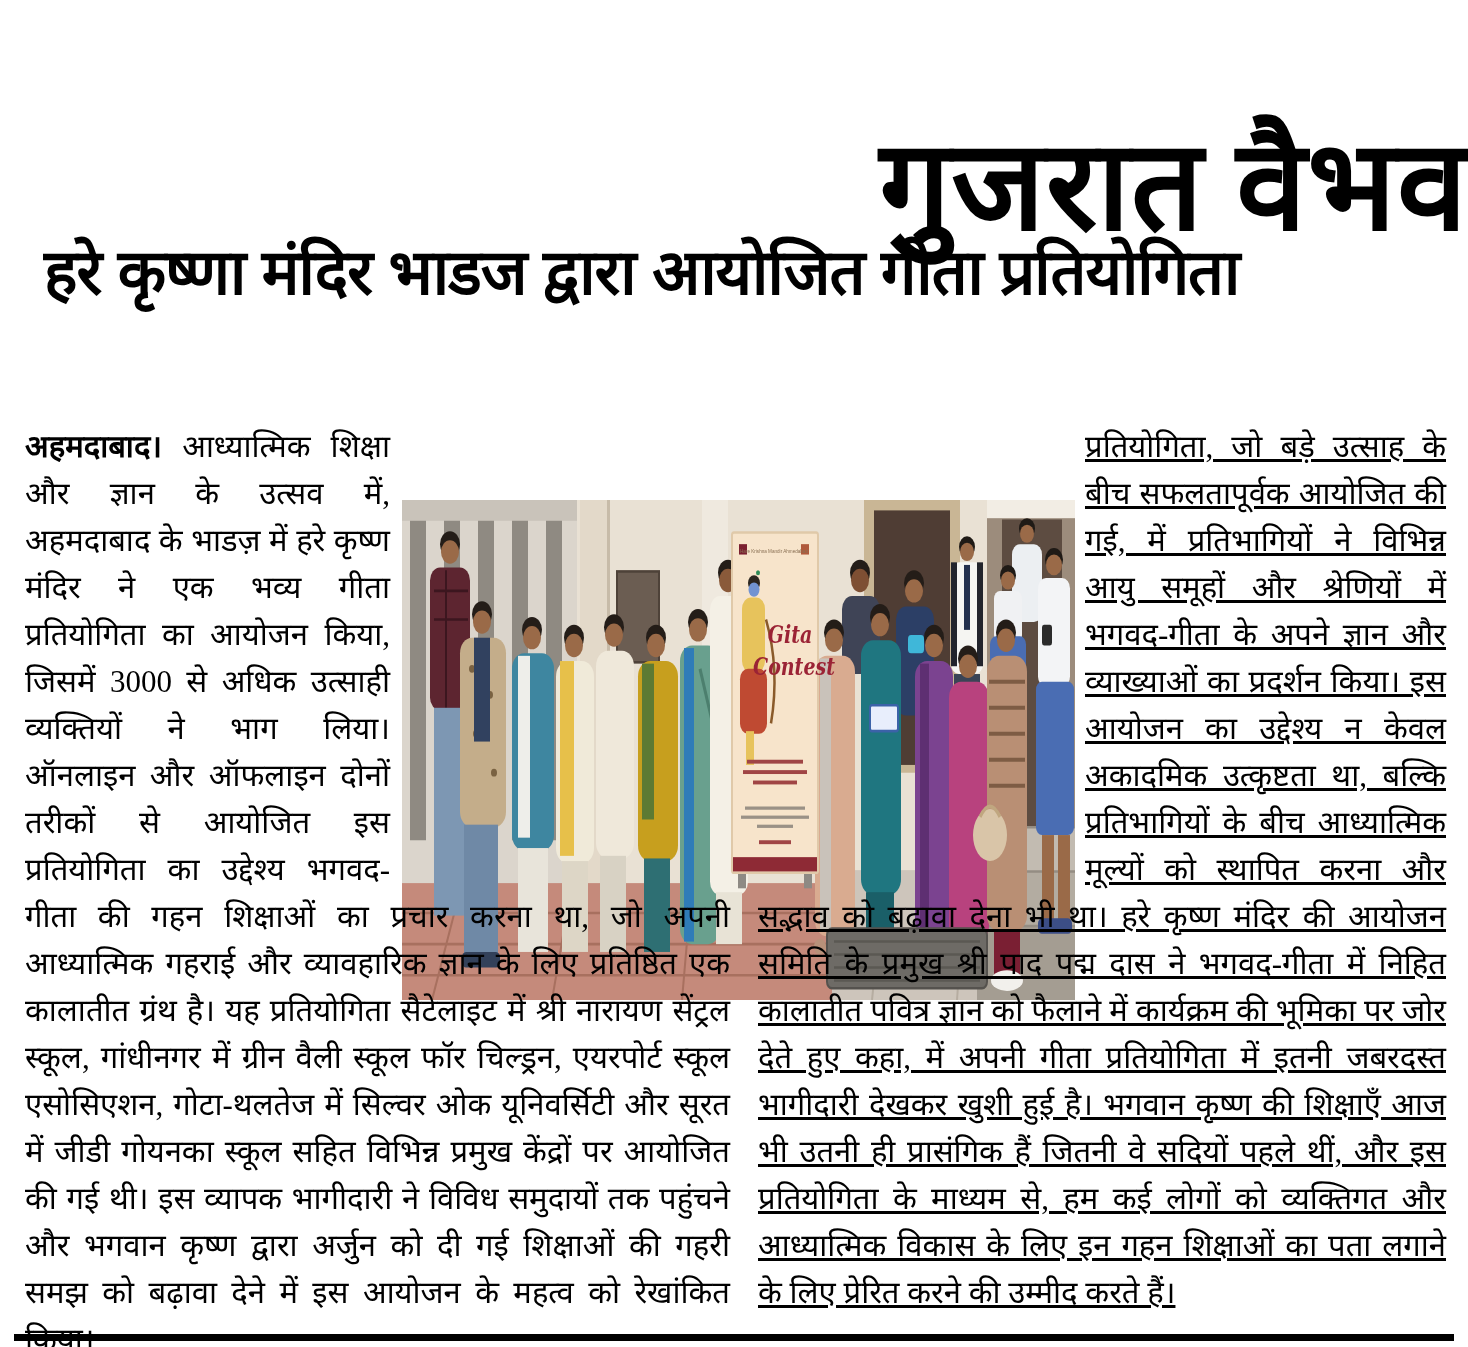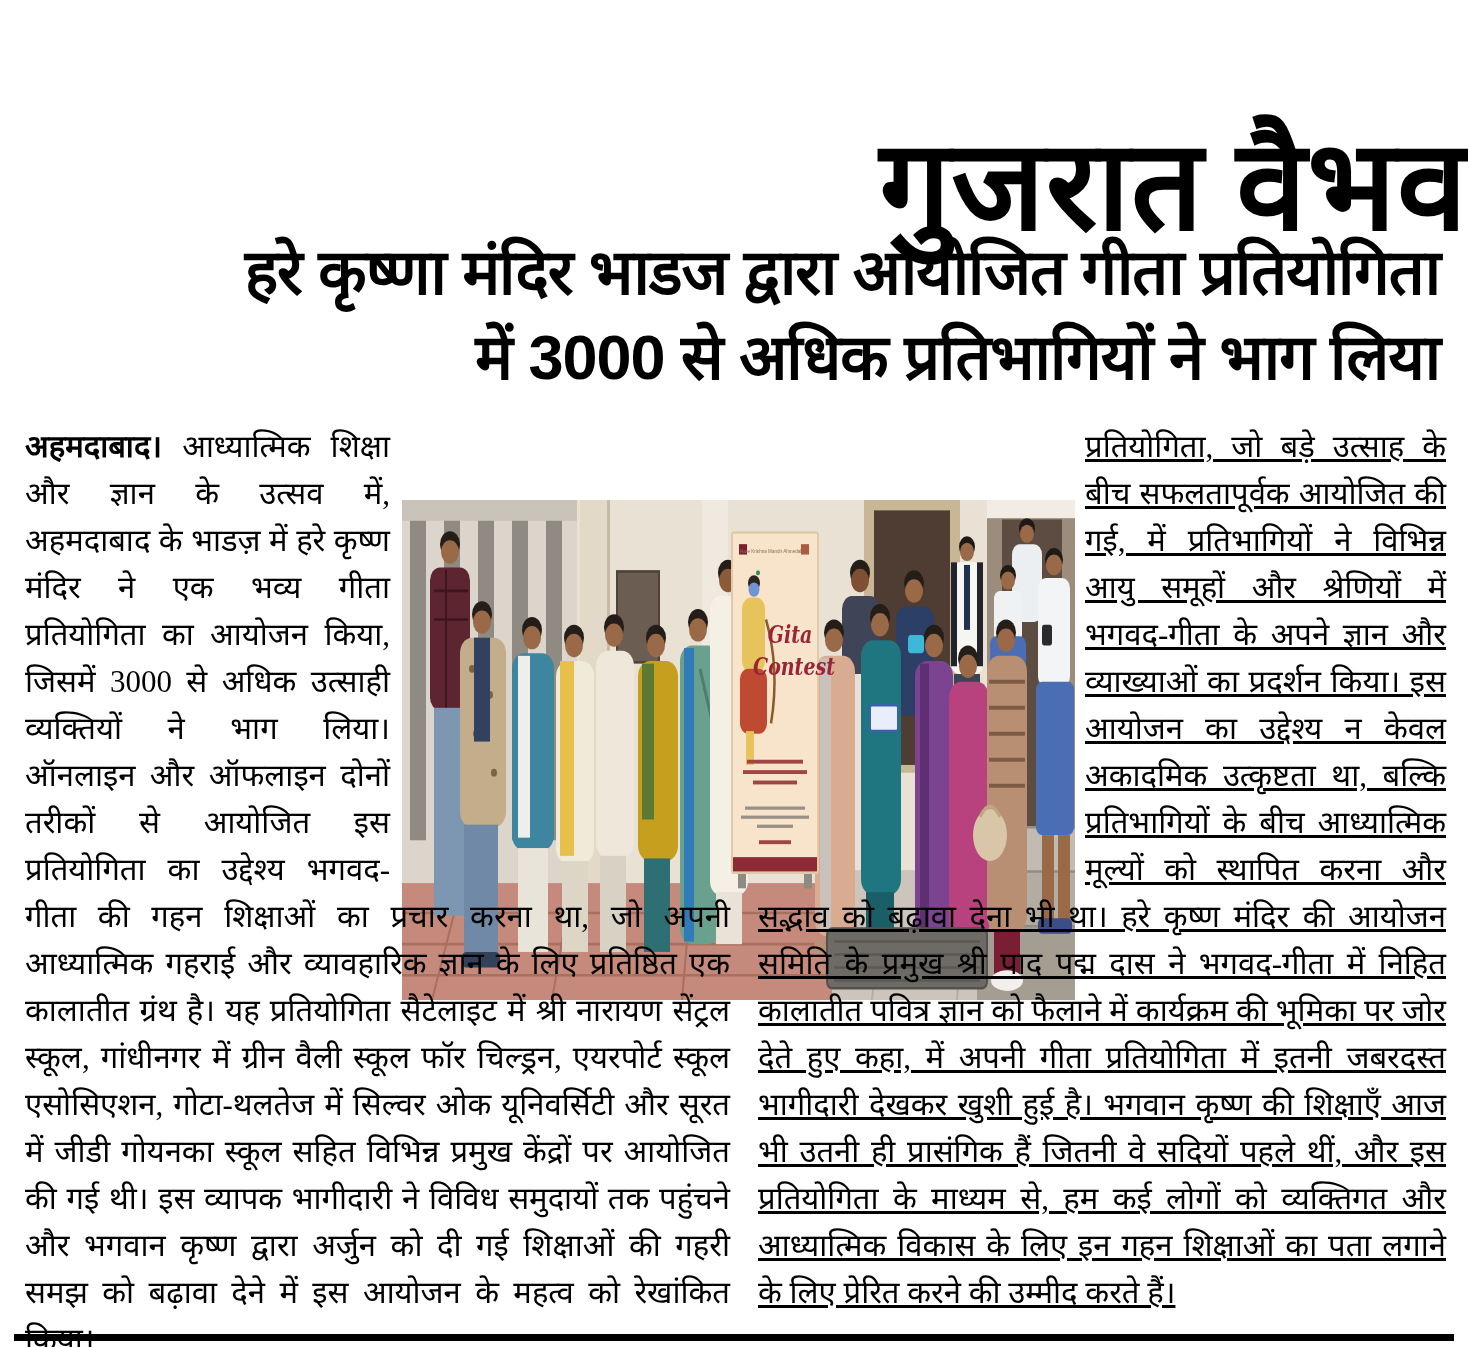--- a/index.html
+++ b/index.html
@@ -5,21 +5,21 @@
   html,body{margin:0;padding:0;background:#ffffff;}
   .page{
     position:relative;width:1468px;height:1347px;background:#ffffff;
     font-family:"Liberation Serif", serif;color:#000;overflow:hidden;
   }
   .masthead{
     position:absolute;top:8px;left:0;width:100%;text-align:right;
     font-size:126px;line-height:190px;font-weight:900;letter-spacing:1px;
   }
   .headline{
-    position:absolute;top:230px;left:44px;right:28px;text-align:right;
+    position:absolute;top:230px;left:44px;right:28px;text-align:left;
     font-weight:900;font-size:63px;line-height:85px;letter-spacing:-1px;
     font-family:"Liberation Sans", sans-serif;
   }
   .col{
     position:absolute;top:396px;font-size:31px;line-height:47px;
     text-align:justify;text-justify:inter-word;margin-top:27px;
   }
   .col p{margin:0;}
   .col-left{left:25px;width:705px;}
   .col-right{left:758px;width:688px;text-decoration:underline;}
@@ -43,21 +43,20 @@
 <body>
 
 <div class="page">
 
   <header>
     <h1 class="masthead">गुजरात वैभव</h1>
   </header>
 
   <div class="headline">
     <div>हरे कृष्णा मंदिर भाडज द्वारा आयोजित गीता प्रतियोगिता</div>
-    <div>में 3000 से अधिक प्रतिभागियों ने भाग लिया</div>
   </div>
 
   <div class="photo">
     <svg viewBox="0 0 673 385" preserveAspectRatio="none">
 
       <g>
         <rect x="0" y="0" width="673" height="300" fill="#e9e1d4"></rect>
         <rect x="0" y="0" width="175" height="300" fill="#dbd5cc"></rect>
         <rect x="8" y="0" width="16" height="262" fill="#8f8a82"></rect>
         <rect x="42" y="0" width="16" height="262" fill="#8f8a82"></rect>

